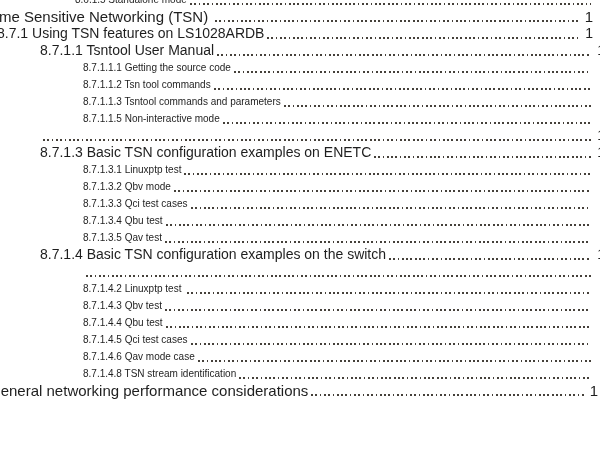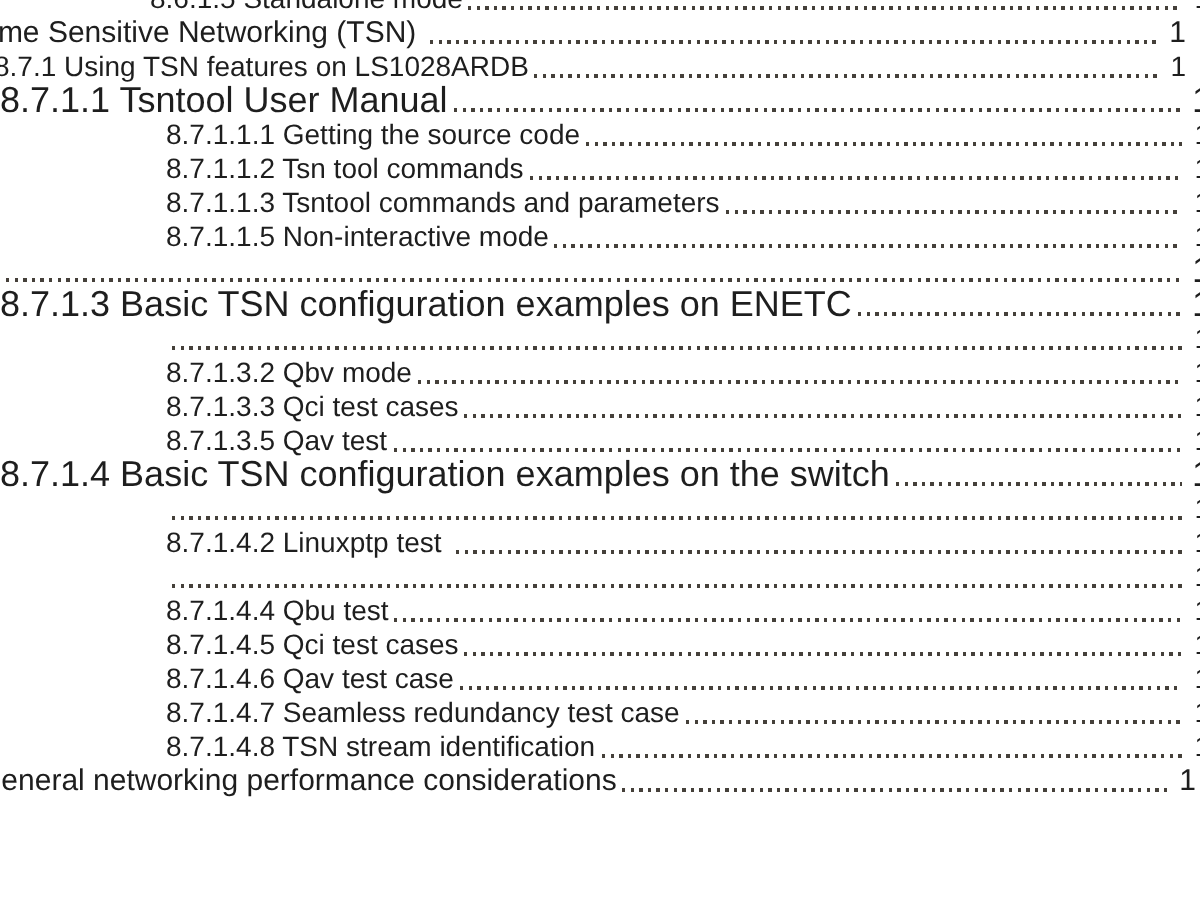--- a/index.html
+++ b/index.html
@@ -25,22 +25,22 @@
     flex:1 1 auto;
     align-self:flex-end;
     height:2px;
     margin:0 1px 3px 3px;
     background-image:repeating-linear-gradient(to right,#45403a 0 1.7px,transparent 1.7px 4.3px);
   }
   .pg{flex:0 0 auto;width:9px;text-align:right;margin-left:4px;}
   
   .lv1{font-size:15px;}
   .lv2{font-size:14px;}
-  .lv3{font-size:18px;}
-  .lv4{font-size:14px;padding-left:83px;}
+  .lv3{font-size:14px;padding-left:40px;}
+  .lv4{font-size:10px;padding-left:83px;}
   
   .partial{margin-top:-9px;}
   
   .pgclip .pg{position:absolute;right:-5px;bottom:0;}
   .pgclip .leader{margin-right:9px;}
   
   .pgshow{padding-right:7px;}
   .pgflush{padding-right:2px;}
 </style>
 </head>
@@ -91,30 +91,36 @@
       <div class="row lv3 pgclip">
         <span class="leader"></span>
         <span class="pg">1</span>
       </div>
       <div class="row lv3 pgclip">
         <span class="t">8.7.1.3 Basic TSN configuration examples on ENETC</span>
         <span class="leader"></span>
         <span class="pg">1</span>
       </div>
       <div class="row lv4 pgclip">
+        <span class="t">8.7.1.3.1 Linuxptp test</span>
         <span class="leader"></span>
         <span class="pg">1</span>
       </div>
       <div class="row lv4 pgclip">
         <span class="t">8.7.1.3.2 Qbv mode</span>
         <span class="leader"></span>
         <span class="pg">1</span>
       </div>
       <div class="row lv4 pgclip">
         <span class="t">8.7.1.3.3 Qci test cases</span>
+        <span class="leader"></span>
+        <span class="pg">1</span>
+      </div>
+      <div class="row lv4 pgclip">
+        <span class="t">8.7.1.3.4 Qbu test</span>
         <span class="leader"></span>
         <span class="pg">1</span>
       </div>
       <div class="row lv4 pgclip">
         <span class="t">8.7.1.3.5 Qav test</span>
         <span class="leader"></span>
         <span class="pg">1</span>
       </div>
       <div class="row lv3 pgclip">
         <span class="t">8.7.1.4 Basic TSN configuration examples on the switch</span>
@@ -124,40 +130,36 @@
       <div class="row lv4 pgclip">
         <span class="leader"></span>
         <span class="pg">1</span>
       </div>
       <div class="row lv4 pgclip">
         <span class="t">8.7.1.4.2 Linuxptp test </span>
         <span class="leader"></span>
         <span class="pg">1</span>
       </div>
       <div class="row lv4 pgclip">
+        <span class="t">8.7.1.4.3 Qbv test</span>
         <span class="leader"></span>
         <span class="pg">1</span>
       </div>
       <div class="row lv4 pgclip">
         <span class="t">8.7.1.4.4 Qbu test</span>
         <span class="leader"></span>
         <span class="pg">1</span>
       </div>
       <div class="row lv4 pgclip">
         <span class="t">8.7.1.4.5 Qci test cases</span>
         <span class="leader"></span>
         <span class="pg">1</span>
       </div>
       <div class="row lv4 pgclip">
-        <span class="t">8.7.1.4.6 Qav test case</span>
-        <span class="leader"></span>
-        <span class="pg">1</span>
-      </div>
-      <div class="row lv4 pgclip">
-        <span class="t">8.7.1.4.7 Seamless redundancy test case</span>
+        <span class="t">8.7.1.4.6 Qav mode case</span>
         <span class="leader"></span>
         <span class="pg">1</span>
       </div>
       <div class="row lv4 pgclip">
         <span class="t">8.7.1.4.8 TSN stream identification</span>
         <span class="leader"></span>
         <span class="pg">1</span>
       </div>
       <div class="row lv1 pgshow pgflush" style="margin-left: -11px;">
         <span class="t">General networking performance considerations</span>

